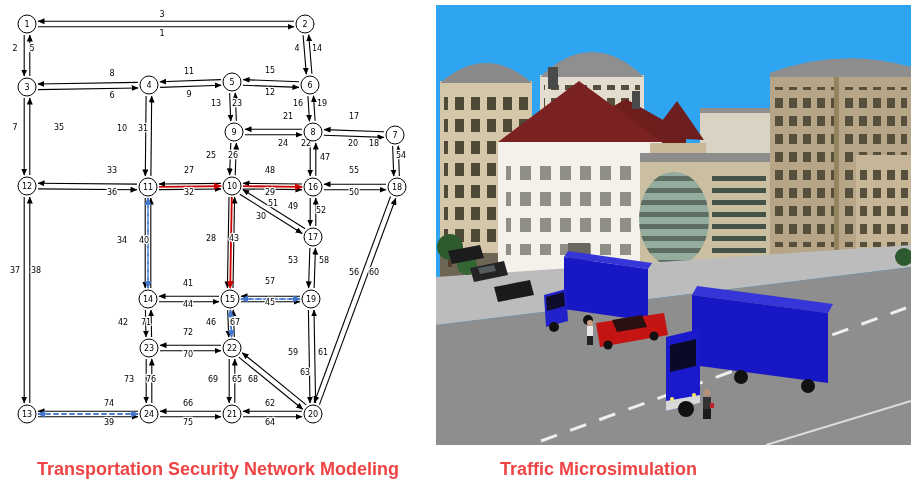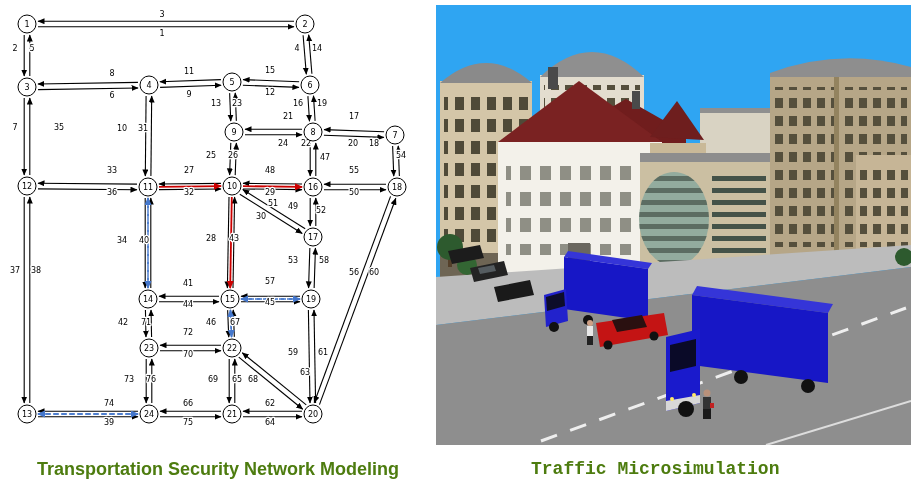--- a/index.html
+++ b/index.html
@@ -1,23 +1,23 @@
 <!DOCTYPE html>
 <html><head>
 <meta charset="utf-8">
 <style>
   html,body{margin:0;padding:0;background:#fff;}
   .figure{position:relative;width:911px;height:484px;background:#fff;overflow:hidden;
           font-family:"Liberation Sans",sans-serif;}
   #net{position:absolute;left:2px;top:2px;}
   #scene{position:absolute;left:436px;top:5px;}
-  .caption{position:absolute;top:459px;font-weight:bold;font-size:18px;color:#4d7c0f;
+  .caption{position:absolute;top:459px;font-weight:bold;font-size:18px;color:#ef4444;
            font-family:"Liberation Sans",sans-serif;white-space:nowrap;}
   .cap-left{left:0;width:436px;text-align:center;}
-  .cap-right{left:531px;font-family:Liberation Mono, monospace;}
+  .cap-right{left:500px;}
   .elab{font:8px "DejaVu Sans",sans-serif;fill:#000;text-anchor:middle;
         paint-order:stroke;stroke:#fff;stroke-width:2.5px;stroke-linejoin:round;}
   .nlab{font:8px "DejaVu Sans",sans-serif;fill:#000;text-anchor:middle;}
 </style>
 </head>
 <body>
 
 <div class="figure">
 
   <svg id="net" width="430" height="448" viewBox="0 0 430 448">

